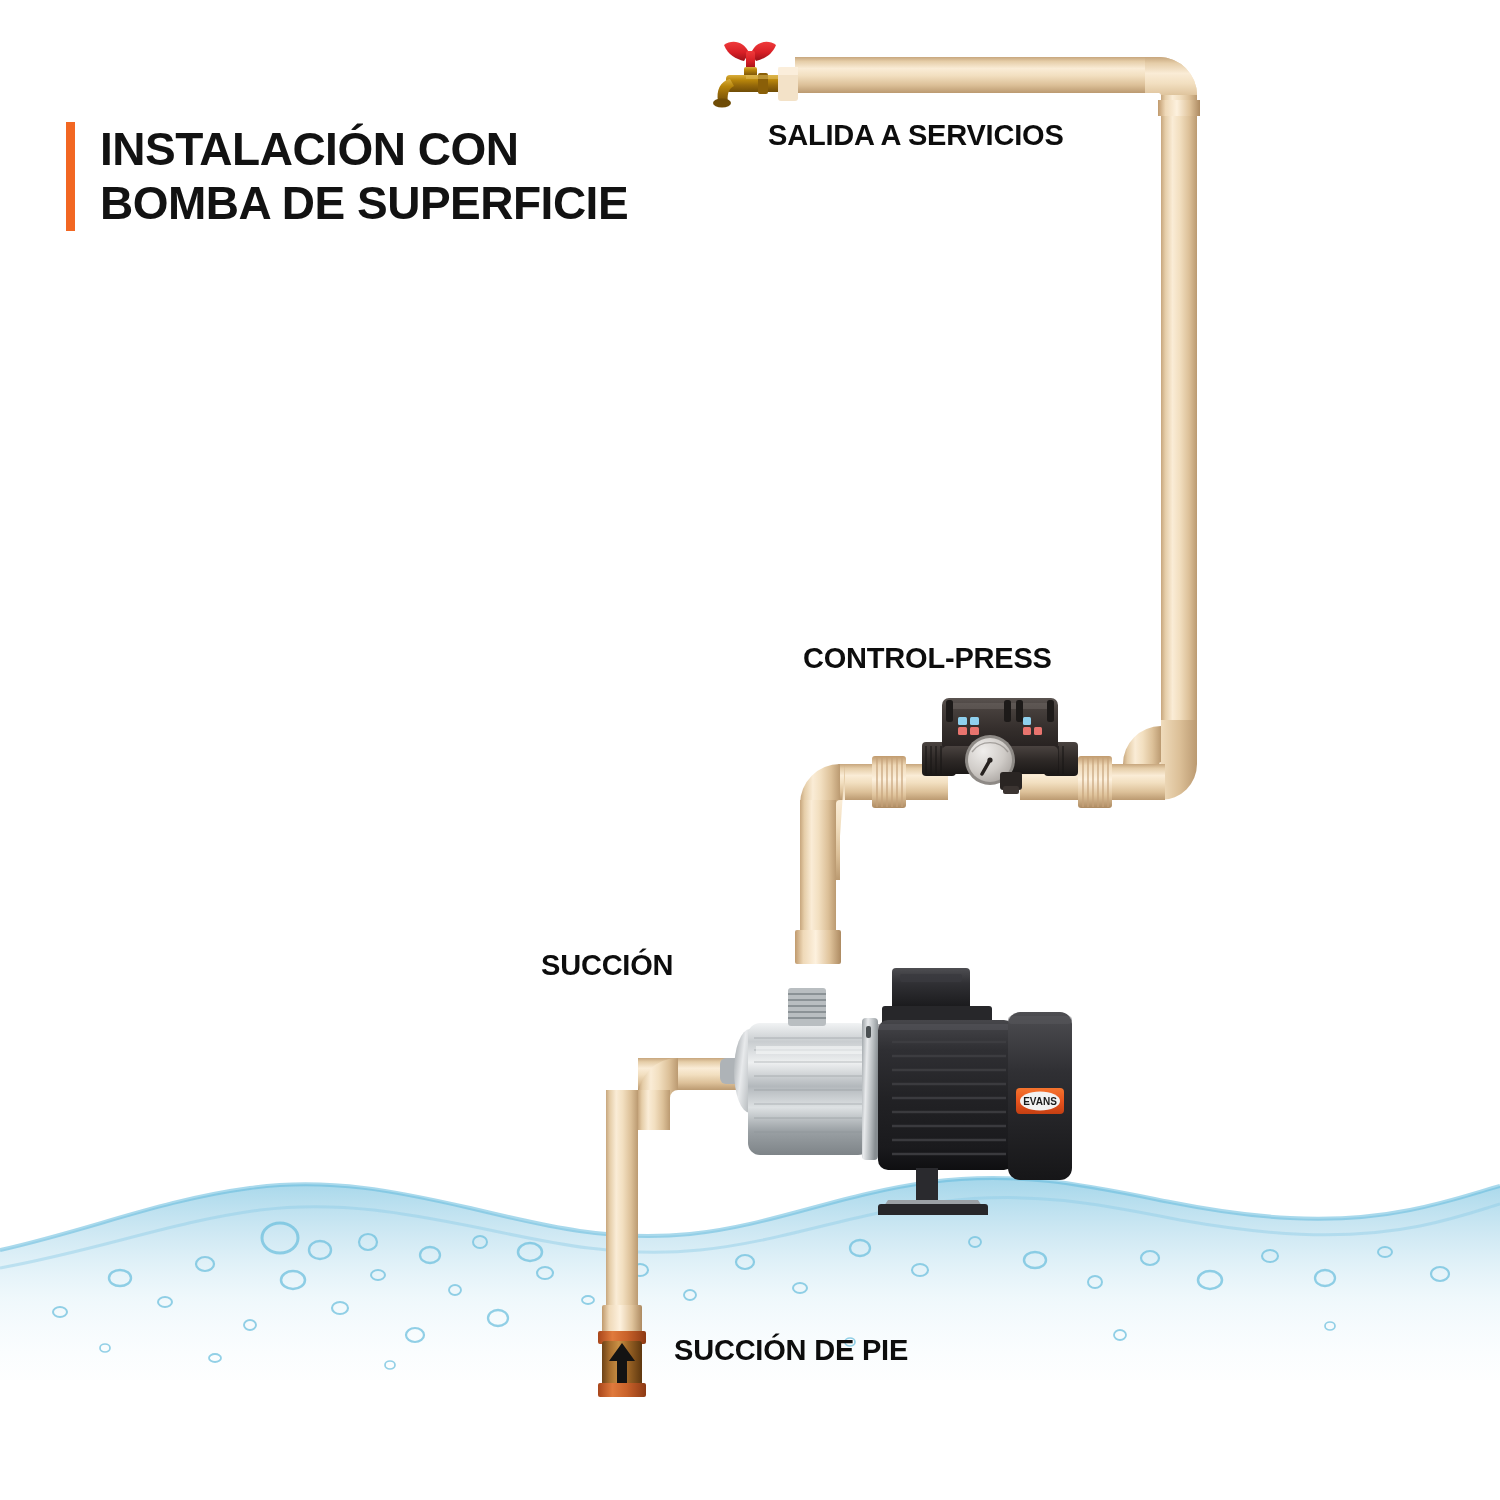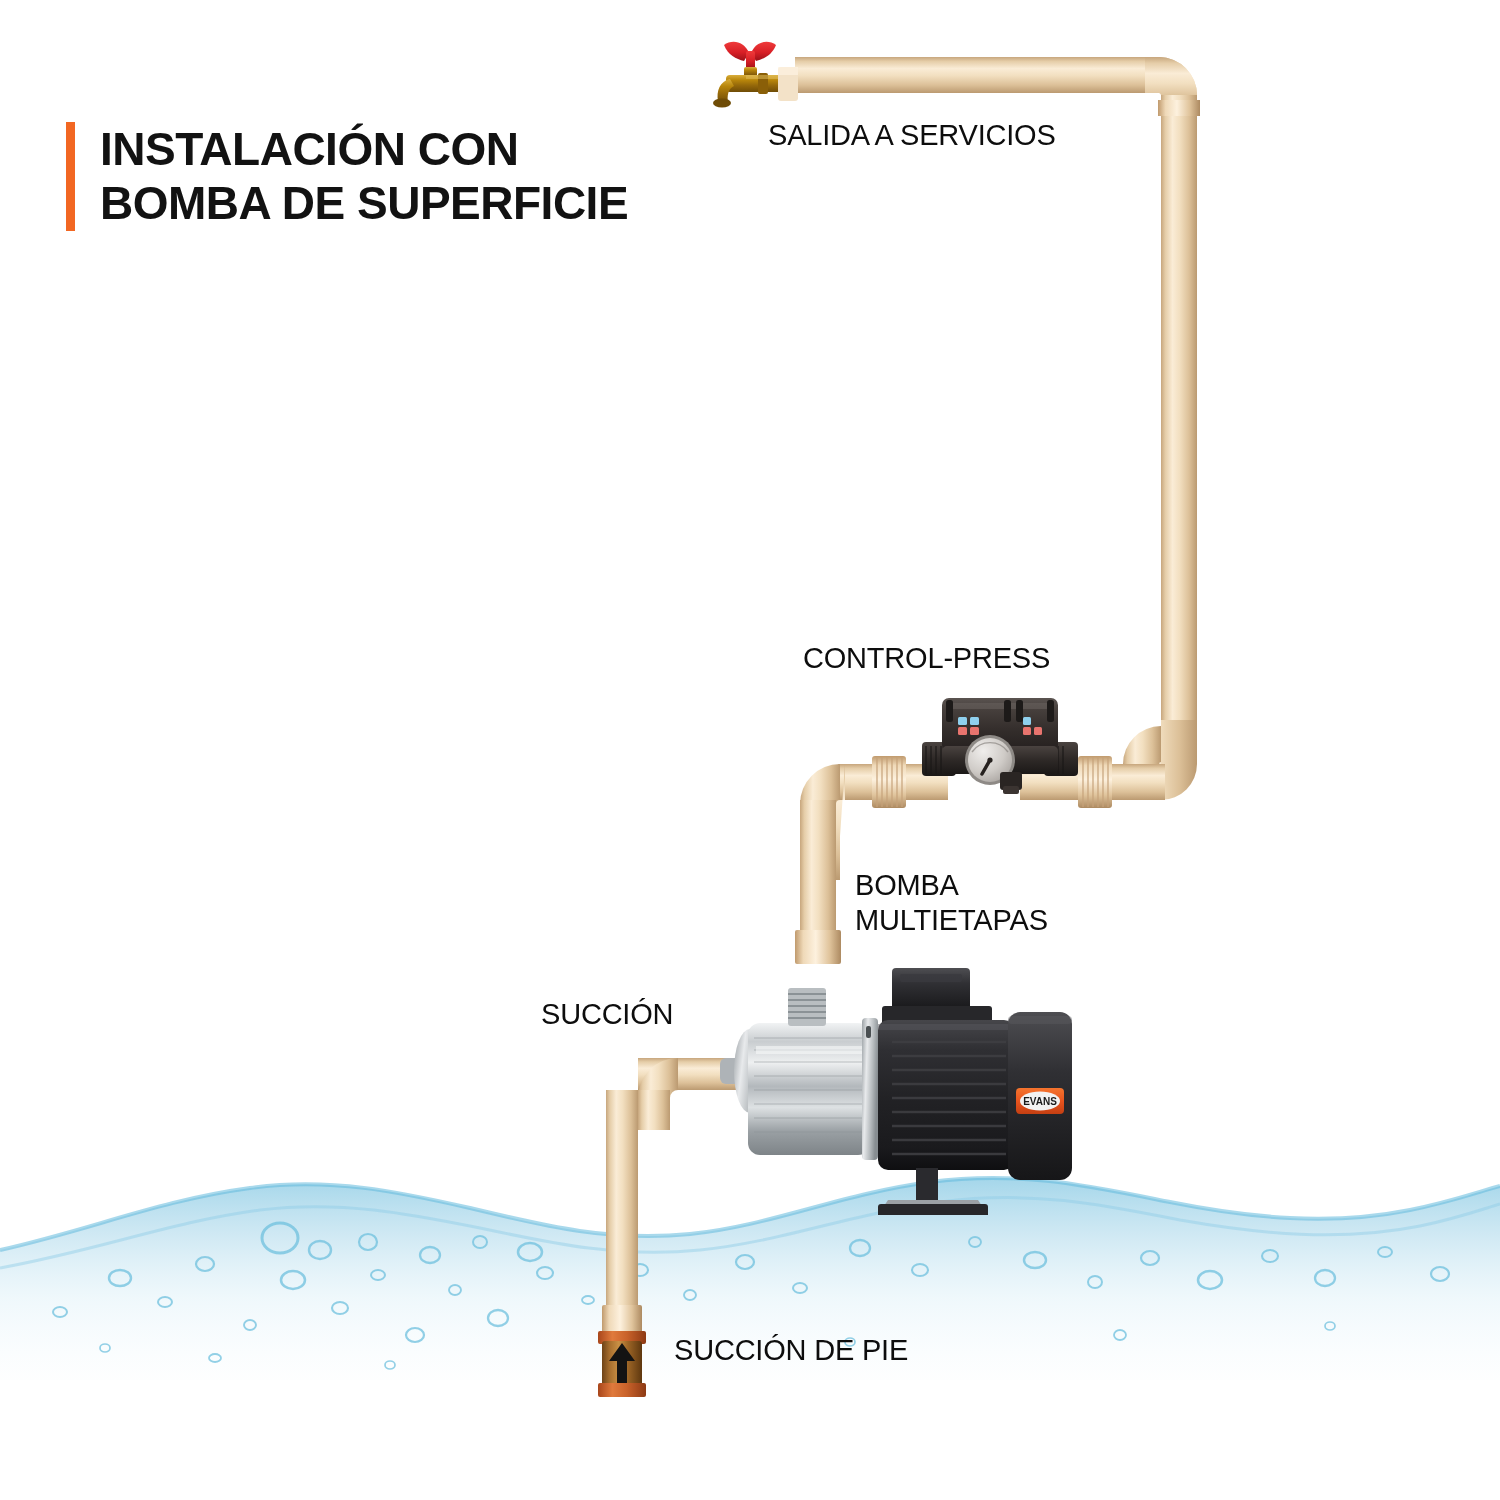--- a/index.html
+++ b/index.html
@@ -8,26 +8,26 @@
 
   #stage { position:absolute; inset:0; width:1500px; height:1500px;border-radius:20px; }
 
   
   #title-block { position:absolute; left:66px; top:122px; display:flex; align-items:stretch; }
   #title-bar { width:9px; background:#F26722; margin-right:25px; }
   #title-text { font-size:46px; font-weight:700; line-height:1.18; letter-spacing:-0.5px;
                 color:#121212; white-space:pre-line; }
 
   
-  .callout { position:absolute; font-size:29px; font-weight:400; color:#0d0d0d;
+  .callout { position:absolute; font-size:29px; font-weight:700; color:#0d0d0d;
              letter-spacing:-0.2px; line-height:1.2; white-space:pre-line; }
   #lbl-salida      { left:768px; top:118px; }
   #lbl-control     { left:803px; top:641px;text-align:center; }
   #lbl-bomba       { left:855px; top:868px; }
-  #lbl-succion     { left:541px; top:997px; }
+  #lbl-succion     { left:541px; top:948px; }
   #lbl-valvula     { left:674px; top:1333px; }
 
   
   #pipes { position:absolute; left:0; top:0; width:1500px; height:1500px; }
 
   
   #water-layer { position:absolute; left:0; top:1130px; width:1500px; height:250px;
                  overflow:hidden; pointer-events:none; }
   #water-svg { position:absolute; left:0; top:0; }
 
@@ -499,18 +499,16 @@
 
     <rect x="2" y="58" width="48" height="14" rx="2" fill="url(#copperRing)"></rect>
 
     <g>
       <path d="M26,18 L39,36 L31,36 L31,58 L21,58 L21,36 L13,36 Z" fill="#131313"></path>
     </g>
   </svg>
 
   <div class="callout" id="lbl-salida">SALIDA A SERVICIOS</div>
   <div class="callout" id="lbl-control">CONTROL-PRESS</div>
-  <div class="callout" id="lbl-bomba">BOMBA
-MULTIETAPAS</div>
   <div class="callout" id="lbl-succion">SUCCIÓN</div>
   <div class="callout" id="lbl-valvula">SUCCIÓN DE PIE</div>
 
 </div>
 
 </body></html>

